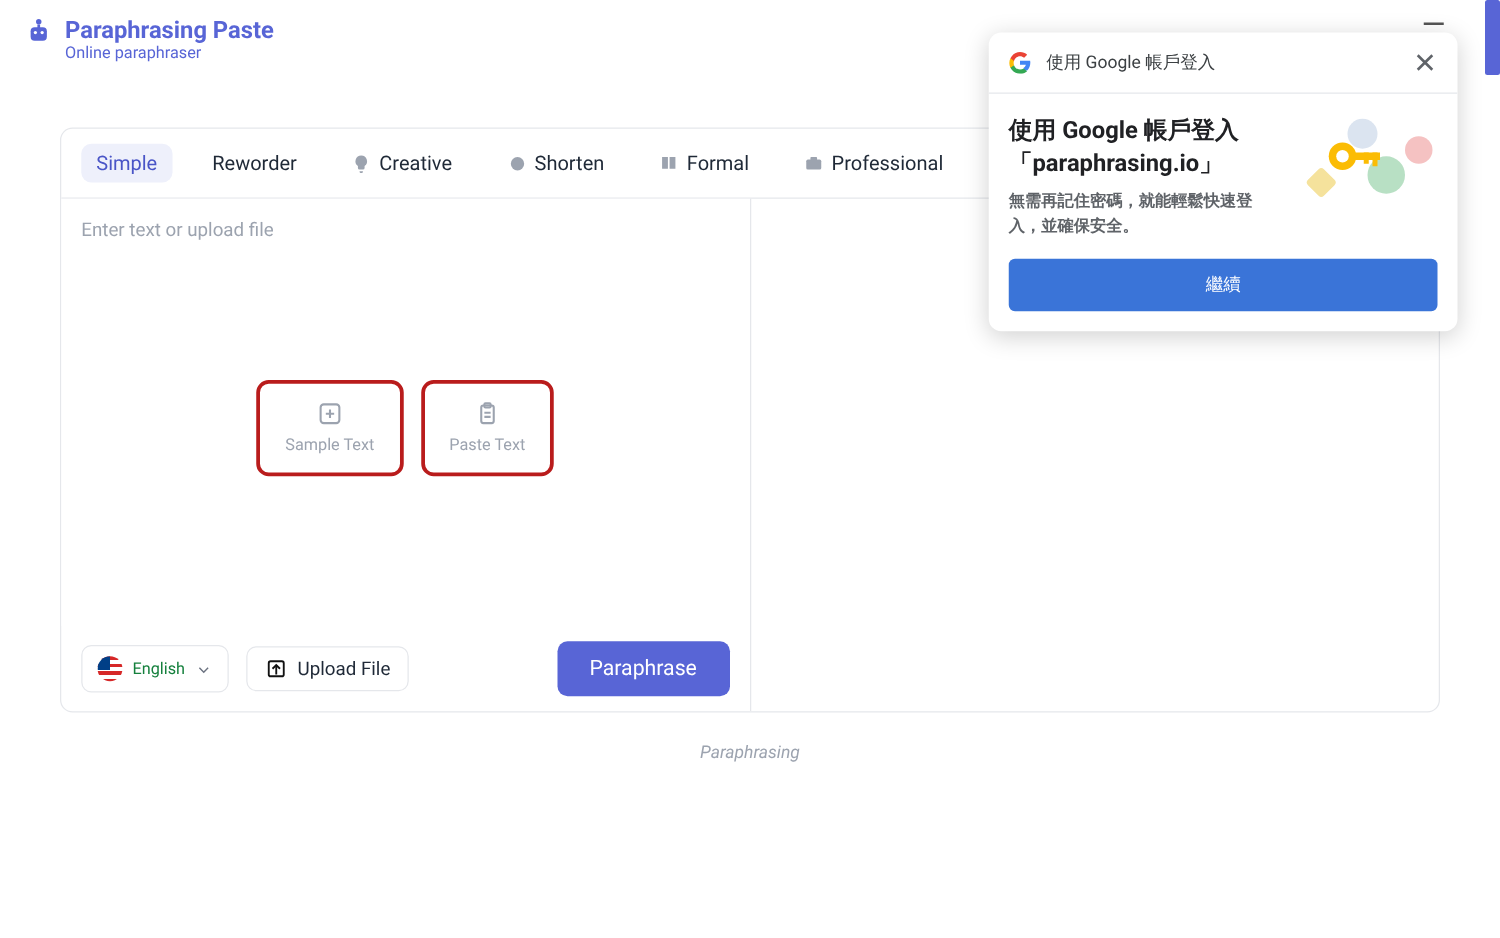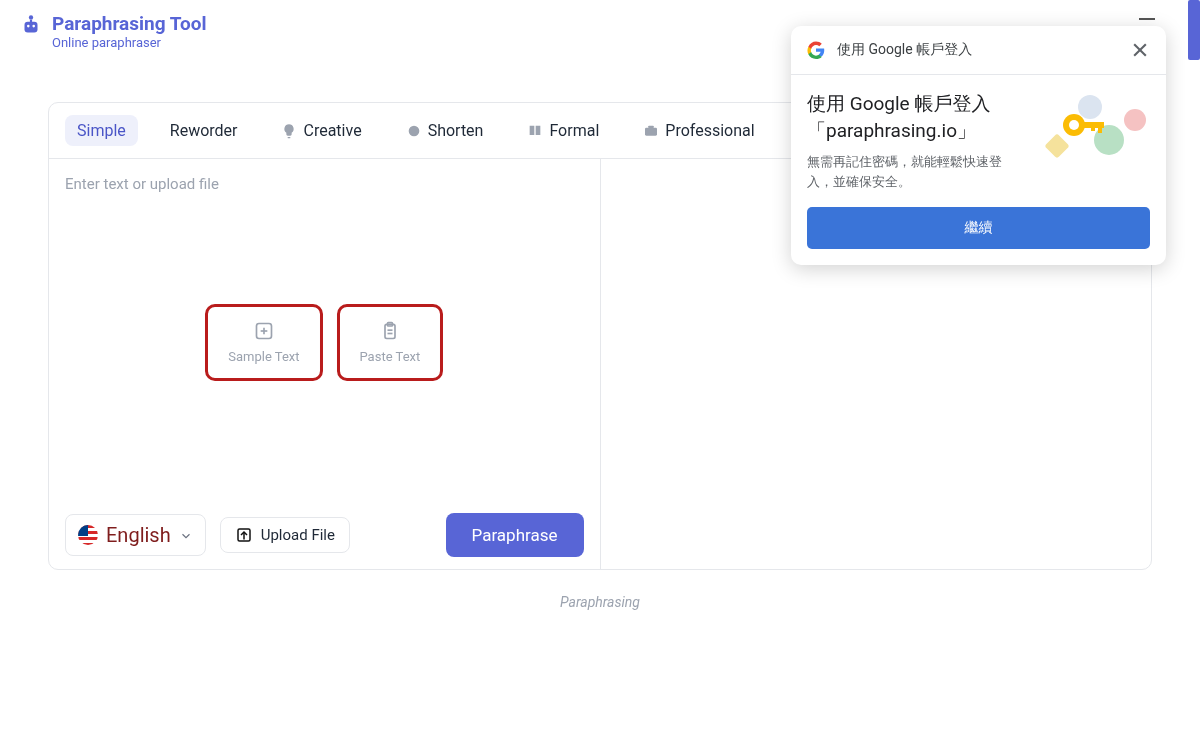--- a/index.html
+++ b/index.html
@@ -31,35 +31,35 @@
 .helper-btn { border:3px solid #b91c1c; border-radius:10px; padding:14px 20px; display:flex; flex-direction:column; align-items:center; gap:8px; cursor:pointer; background:#fff; }
 .helper-btn-icon { width:20px; height:20px; color:#9ca3af; }
 .helper-btn-icon svg { width:100%; height:100%; }
 .helper-btn-label { font-size:13px; color:#9ca3af; }
 
 .bottom-bar { display:flex; align-items:center; justify-content:space-between; padding:12px 16px; }
 .bottom-left { display:flex; align-items:center; gap:14px; }
 .lang-sel { display:flex; align-items:center; gap:8px; border:1px solid #e5e7eb; border-radius:8px; padding:8px 12px; cursor:pointer; }
 .flag { width:20px; height:20px; border-radius:50%; background:linear-gradient(180deg,#d62828 0 15%,#fff 15% 30%,#d62828 30% 45%,#fff 45% 60%,#d62828 60% 75%,#fff 75% 90%,#d62828 90% 100%); position:relative; overflow:hidden; }
 .flag::before { content:""; position:absolute; top:0; left:0; width:10px; height:11px; background:#003f87; }
-.lang-name { font-size:20px; color:#7f1d1d; }
+.lang-name { font-size:13px; color:#15803d; }
 .chev { width:14px; height:14px; color:#6b7280; }
 .upload-btn { display:flex; align-items:flex-start; gap:8px; border:1px solid #e5e7eb; border-radius:8px; padding:8px 14px; cursor:pointer; font-size:15px; color:#1f2937; }
 .upload-icon { width:18px; height:18px; }
 .paraphrase-btn { background:#5865d6; color:#fff; border:none; border-radius:8px; padding:12px 26px; font-size:17px; cursor:pointer; }
 
 .ad-label { text-align:center; color:#9ca3af; font-style:italic; font-size:14px; margin-top:24px; }
 
 .google-popup { position:absolute; top:26px; right:34px; width:375px; background:#fff; border-radius:10px; box-shadow:0 4px 20px rgba(0,0,0,0.18); overflow:hidden; }
 .gp-header { display:flex; align-items:center; justify-content:space-between; padding:14px 16px; border-bottom:1px solid #e5e7eb; }
 .gp-header-left { display:flex; align-items:center; gap:12px; }
 .g-logo { width:18px; height:18px; }
 .gp-header-text { font-size:14px; color:#3c4043; }
 .gp-close { width:20px; height:20px; cursor:pointer; color:#5f6368; display:flex; align-items:center; justify-content:center; }
-.gp-body { padding:16px; display:flex; gap:24px; }
+.gp-body { padding:16px; display:flex; gap:24px;font-weight:bold; }
 .gp-body-text { flex:1; }
 .gp-title { font-size:19px; color:#202124; line-height:1.4; margin-bottom:8px; }
 .gp-desc { font-size:13px; color:#5f6368; line-height:1.5; }
 .gp-illus { width:120px; height:75px; flex-shrink:0; position:relative; }
 .gp-illus .c1 { position:absolute; width:24px; height:24px; border-radius:50%; background:#dbe4f0; top:4px; left:48px; }
 .gp-illus .c2 { position:absolute; width:30px; height:30px; border-radius:50%; background:#b8e0c4; top:34px; left:64px; }
 .gp-illus .c3 { position:absolute; width:22px; height:22px; border-radius:50%; background:#f5c2c2; top:18px; right:4px; }
 .gp-illus .c4 { position:absolute; width:18px; height:18px; background:#f5e29c; transform:rotate(45deg); border-radius:3px; top:46px; left:18px; }
 .gp-illus .key { position:absolute; top:16px; left:30px; }
 .gp-illus .key svg { width:48px; height:36px; }
@@ -73,21 +73,21 @@
     <div class="logo-icon">
       <svg viewBox="0 0 24 24" fill="#5865d6">
           <circle cx="12" cy="5" r="2"></circle>
           <rect x="6" y="9" width="12" height="10" rx="3"></rect>
           <circle cx="9.5" cy="13" r="1.2" fill="#fff"></circle>
           <circle cx="14.5" cy="13" r="1.2" fill="#fff"></circle>
           <rect x="11" y="7" width="2" height="3"></rect>
         </svg>
     </div>
     <div class="logo-text">
-      <span class="logo-title">Paraphrasing Tool</span>
+      <span class="logo-title">Paraphrasing Paste</span>
       <span class="logo-sub">Online paraphraser</span>
     </div>
   </div>
 </div>
 <div class="minimize"></div>
 <div class="scrollbar"></div>
 
 <div class="main-card">
   <div class="tabs">
     <div class="tab active">

